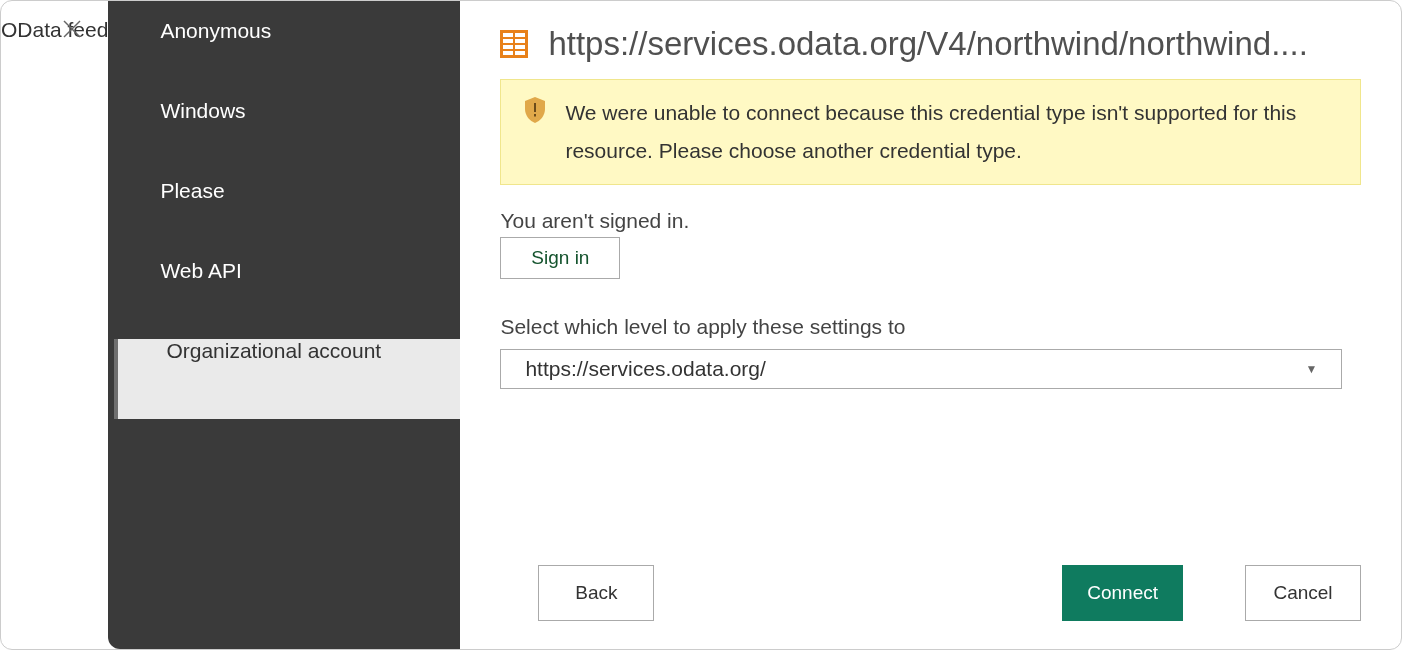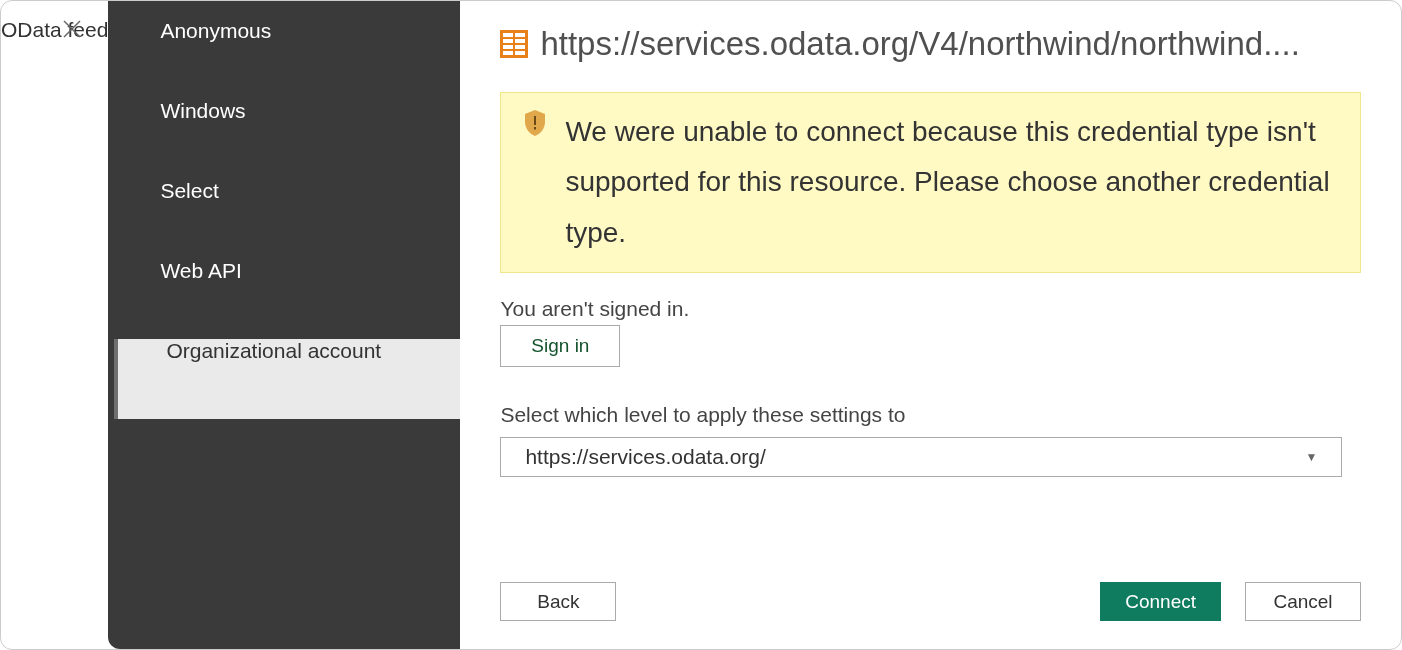--- a/index.html
+++ b/index.html
@@ -73,22 +73,22 @@
     .main {
       flex: 1;
       padding: 24px 40px 30px 40px;
       display: flex;
       flex-direction: column;
       position: relative;
     }
     .url-row {
       display: flex;
       align-items: center;
-      gap: 12px;
-      margin-bottom: 29px;
+      gap: 20px;
+      margin-bottom: 16px;
     }
     .url-icon {
       width: 28px;
       height: 28px;
       flex-shrink: 0;
     }
     .url-text {
       font-size: 33px;
       color: #505050;
       white-space: nowrap;
@@ -103,21 +103,21 @@
       display: flex;
       align-items: flex-start;
       gap: 18px;
       margin-bottom: 24px;
     }
     .warning-icon {
       flex-shrink: 0;
       margin-top: 2px;
     }
     .warning-text {
-      font-size: 28px;
+      font-size: 21px;
       color: #333;
       line-height: 1.8;
     }
     .status-text {
       font-size: 21px;
       color: #444;
       margin-bottom: 4px;
     }
     .signin-btn {
       width: 120px;
@@ -157,31 +157,32 @@
       right: 40px;
       display: flex;
       justify-content: space-between;
       align-items: center;
     }
     .footer-right {
       display: flex;
       gap: 24px;
     }
     .btn {
-      height: 39px;
+      height: 56px;
       min-width: 116px;
       padding: 16px 24px;
       border: 1px solid #aaa;
       background: #fff;
       font-size: 19px;
       color: #333;
       cursor: pointer;
       display: flex;
       align-items: center;
       justify-content: center;
+      margin-left: 38px;
     }
     .btn.primary {
       background: #0f7b5f;
       border-color: #0f7b5f;
       color: #fff;
     }
     .caret-down {
       font-size: 12px;
       color: #666;
     }
@@ -204,21 +205,21 @@
   <div class="body">
 
     <div class="sidebar">
       <div class="sidebar-item">
         <span>Anonymous</span>
       </div>
       <div class="sidebar-item">
         <span>Windows</span>
       </div>
       <div class="sidebar-item">
-        <span>Select</span>
+        <span>Please</span>
       </div>
       <div class="sidebar-item">
         <span>Web API</span>
       </div>
       <div class="sidebar-item selected">
         <span>Organizational account</span>
       </div>
     </div>
 
     <div class="main">

